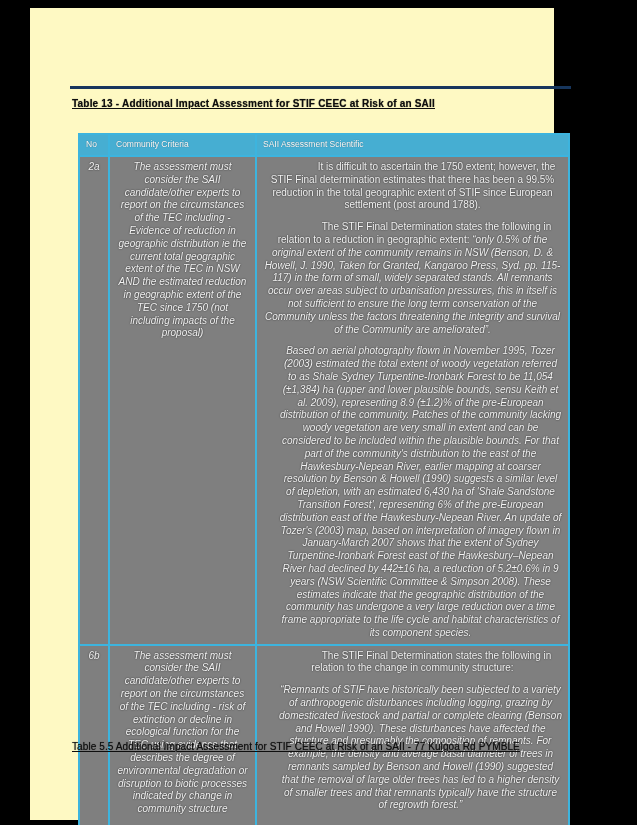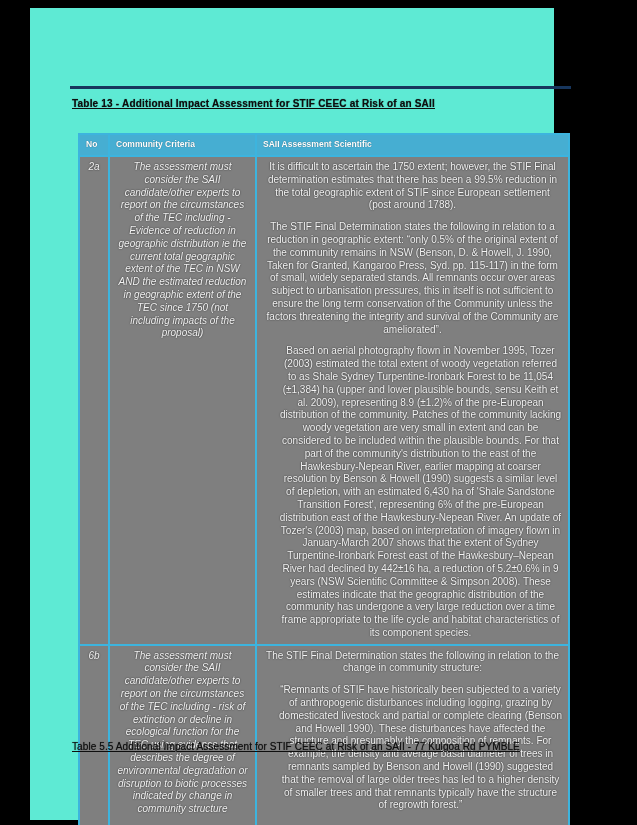--- a/index.html
+++ b/index.html
@@ -16,21 +16,21 @@
     width: 637px;
     height: 825px;
     background: #000000;
   }
   .page {
     position: absolute;
     left: 30px;
     top: 8px;
     width: 524px;
     height: 812px;
-    background: #5eead4;
+    background: #fef9c3;
   }
   .top-rule {
     position: absolute;
     left: 40px;
     top: 78px;
     width: 501px;
     height: 3px;
     background: #17365d;
   }
   .doc-title {
@@ -57,40 +57,40 @@
     border: 2px solid #3db4de;
     vertical-align: top;
     text-align: left;
     padding: 4px 6px;
     word-wrap: break-word;
   }
   table.assessment th {
     background: #46aed2;
     color: #ffffff;
     font-size: 8.5px;
-    font-weight: bold;
+    font-weight: normal;
     height: 12px;
     text-shadow: 0 0 1px rgba(0,0,0,0.5);
   }
   table.assessment td {
     background: #7f7f7f;
     color: #f4f4f4;
     font-size: 10px;
     line-height: 1.28;
     text-shadow: 0 0 1.5px rgba(0,0,0,0.85);
     text-align: center;
   }
   tr.row-1 td { height: 380px; }
   tr.row-2 td { height: 190px; }
   td.no-cell { font-style: italic; }
   td.criteria-cell { font-style: italic; }
   td.info-cell p { margin: 0 0 9px 0; }
   td.info-cell p:last-child { margin-bottom: 0; margin-left: 16px; }
-  .seg-italic { }
-  .seg-normal { font-style: normal; }
+  .seg-italic { font-style: italic; }
+  .seg-normal { font-style: normal; margin-left: 48px; }
   .doc-caption {
     position: absolute;
     left: 42px;
     top: 733px;
     font-size: 10px;
     font-weight: normal;
     color: #0e0e0e;
     text-decoration: underline;
     letter-spacing: 0.1px;
     text-shadow: 0 0 1px rgba(0,0,0,0.6);

